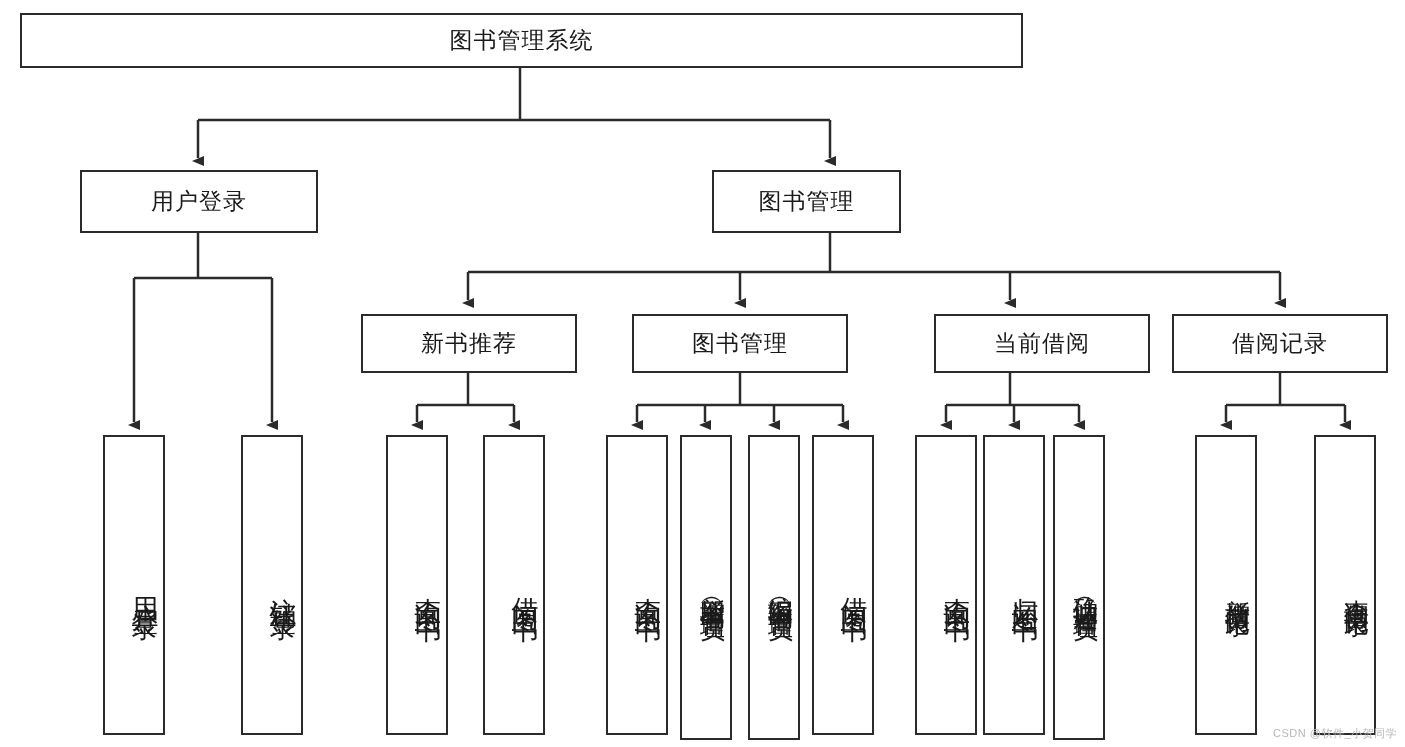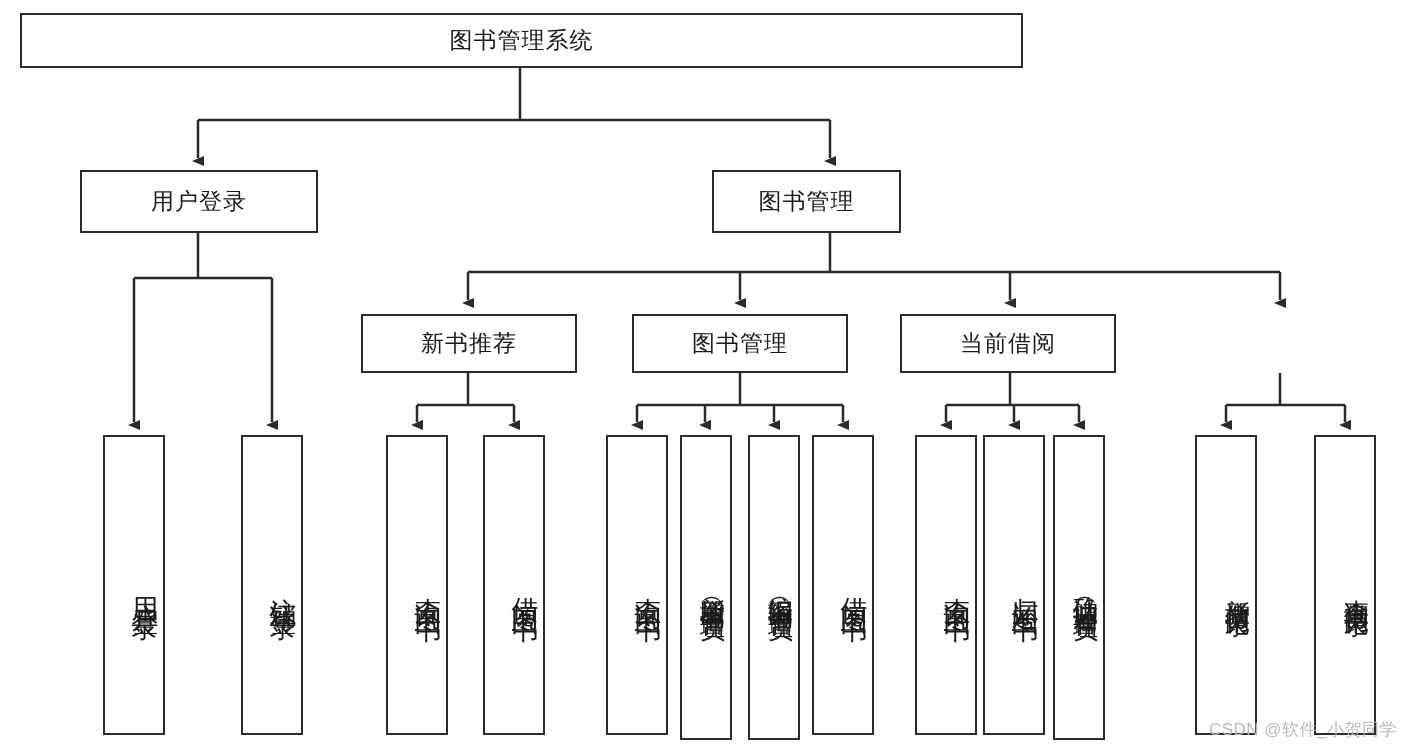--- a/index.html
+++ b/index.html
@@ -53,21 +53,21 @@
     justify-content: center;
   }
   .node.v.narrow {
     font-size: 25px;
     letter-spacing: 3px;
   }
   .watermark {
     position: absolute;
     right: 8px;
     bottom: 6px;
-    font-size: 17px;
+    font-size: 11px;
     color: #b8b8b8;
     white-space: nowrap;
     letter-spacing: 0.5px;
   }
 </style>
 </head>
 <body>
 
 <div id="canvas">
 
@@ -121,21 +121,22 @@
     </g>
   </svg>
 
   <div class="node h root" style="left:20px; top:13px; width:1003px; height:55px;">图书管理系统</div>
 
   <div class="node h" style="left:80px; top:170px; width:238px; height:63px;">用户登录</div>
   <div class="node h" style="left:712px; top:170px; width:189px; height:63px;">图书管理</div>
 
   <div class="node h" style="left:361px; top:314px; width:216px; height:59px;text-align:center;">新书推荐</div>
   <div class="node h" style="left:632px; top:314px; width:216px; height:59px;">图书管理</div>
-  <div class="node h" style="left:900px; top:314px; width:216px; height:59px;">当前借阅</div>
+  <div class="node h" style="left:934px; top:314px; width:216px; height:59px;">当前借阅</div>
+  <div class="node h" style="left:1172px; top:314px; width:216px; height:59px;">借阅记录</div>
 
   <div class="node v" style="left:103px; top:435px; width:62px; height:300px;">用户登录</div>
   <div class="node v" style="left:241px; top:435px; width:62px; height:300px;">注销登录</div>
 
   <div class="node v" style="left:386px; top:435px; width:62px; height:300px;">查询图书</div>
   <div class="node v" style="left:483px; top:435px; width:62px; height:300px;">借阅图书</div>
 
   <div class="node v" style="left:606px; top:435px; width:62px; height:300px;">查询图书</div>
   <div class="node v narrow" style="left:680px; top:435px; width:52px; height:305px;">新增图书（管理员）</div>
   <div class="node v narrow" style="left:748px; top:435px; width:52px; height:305px;">编辑图书（管理员）</div>

